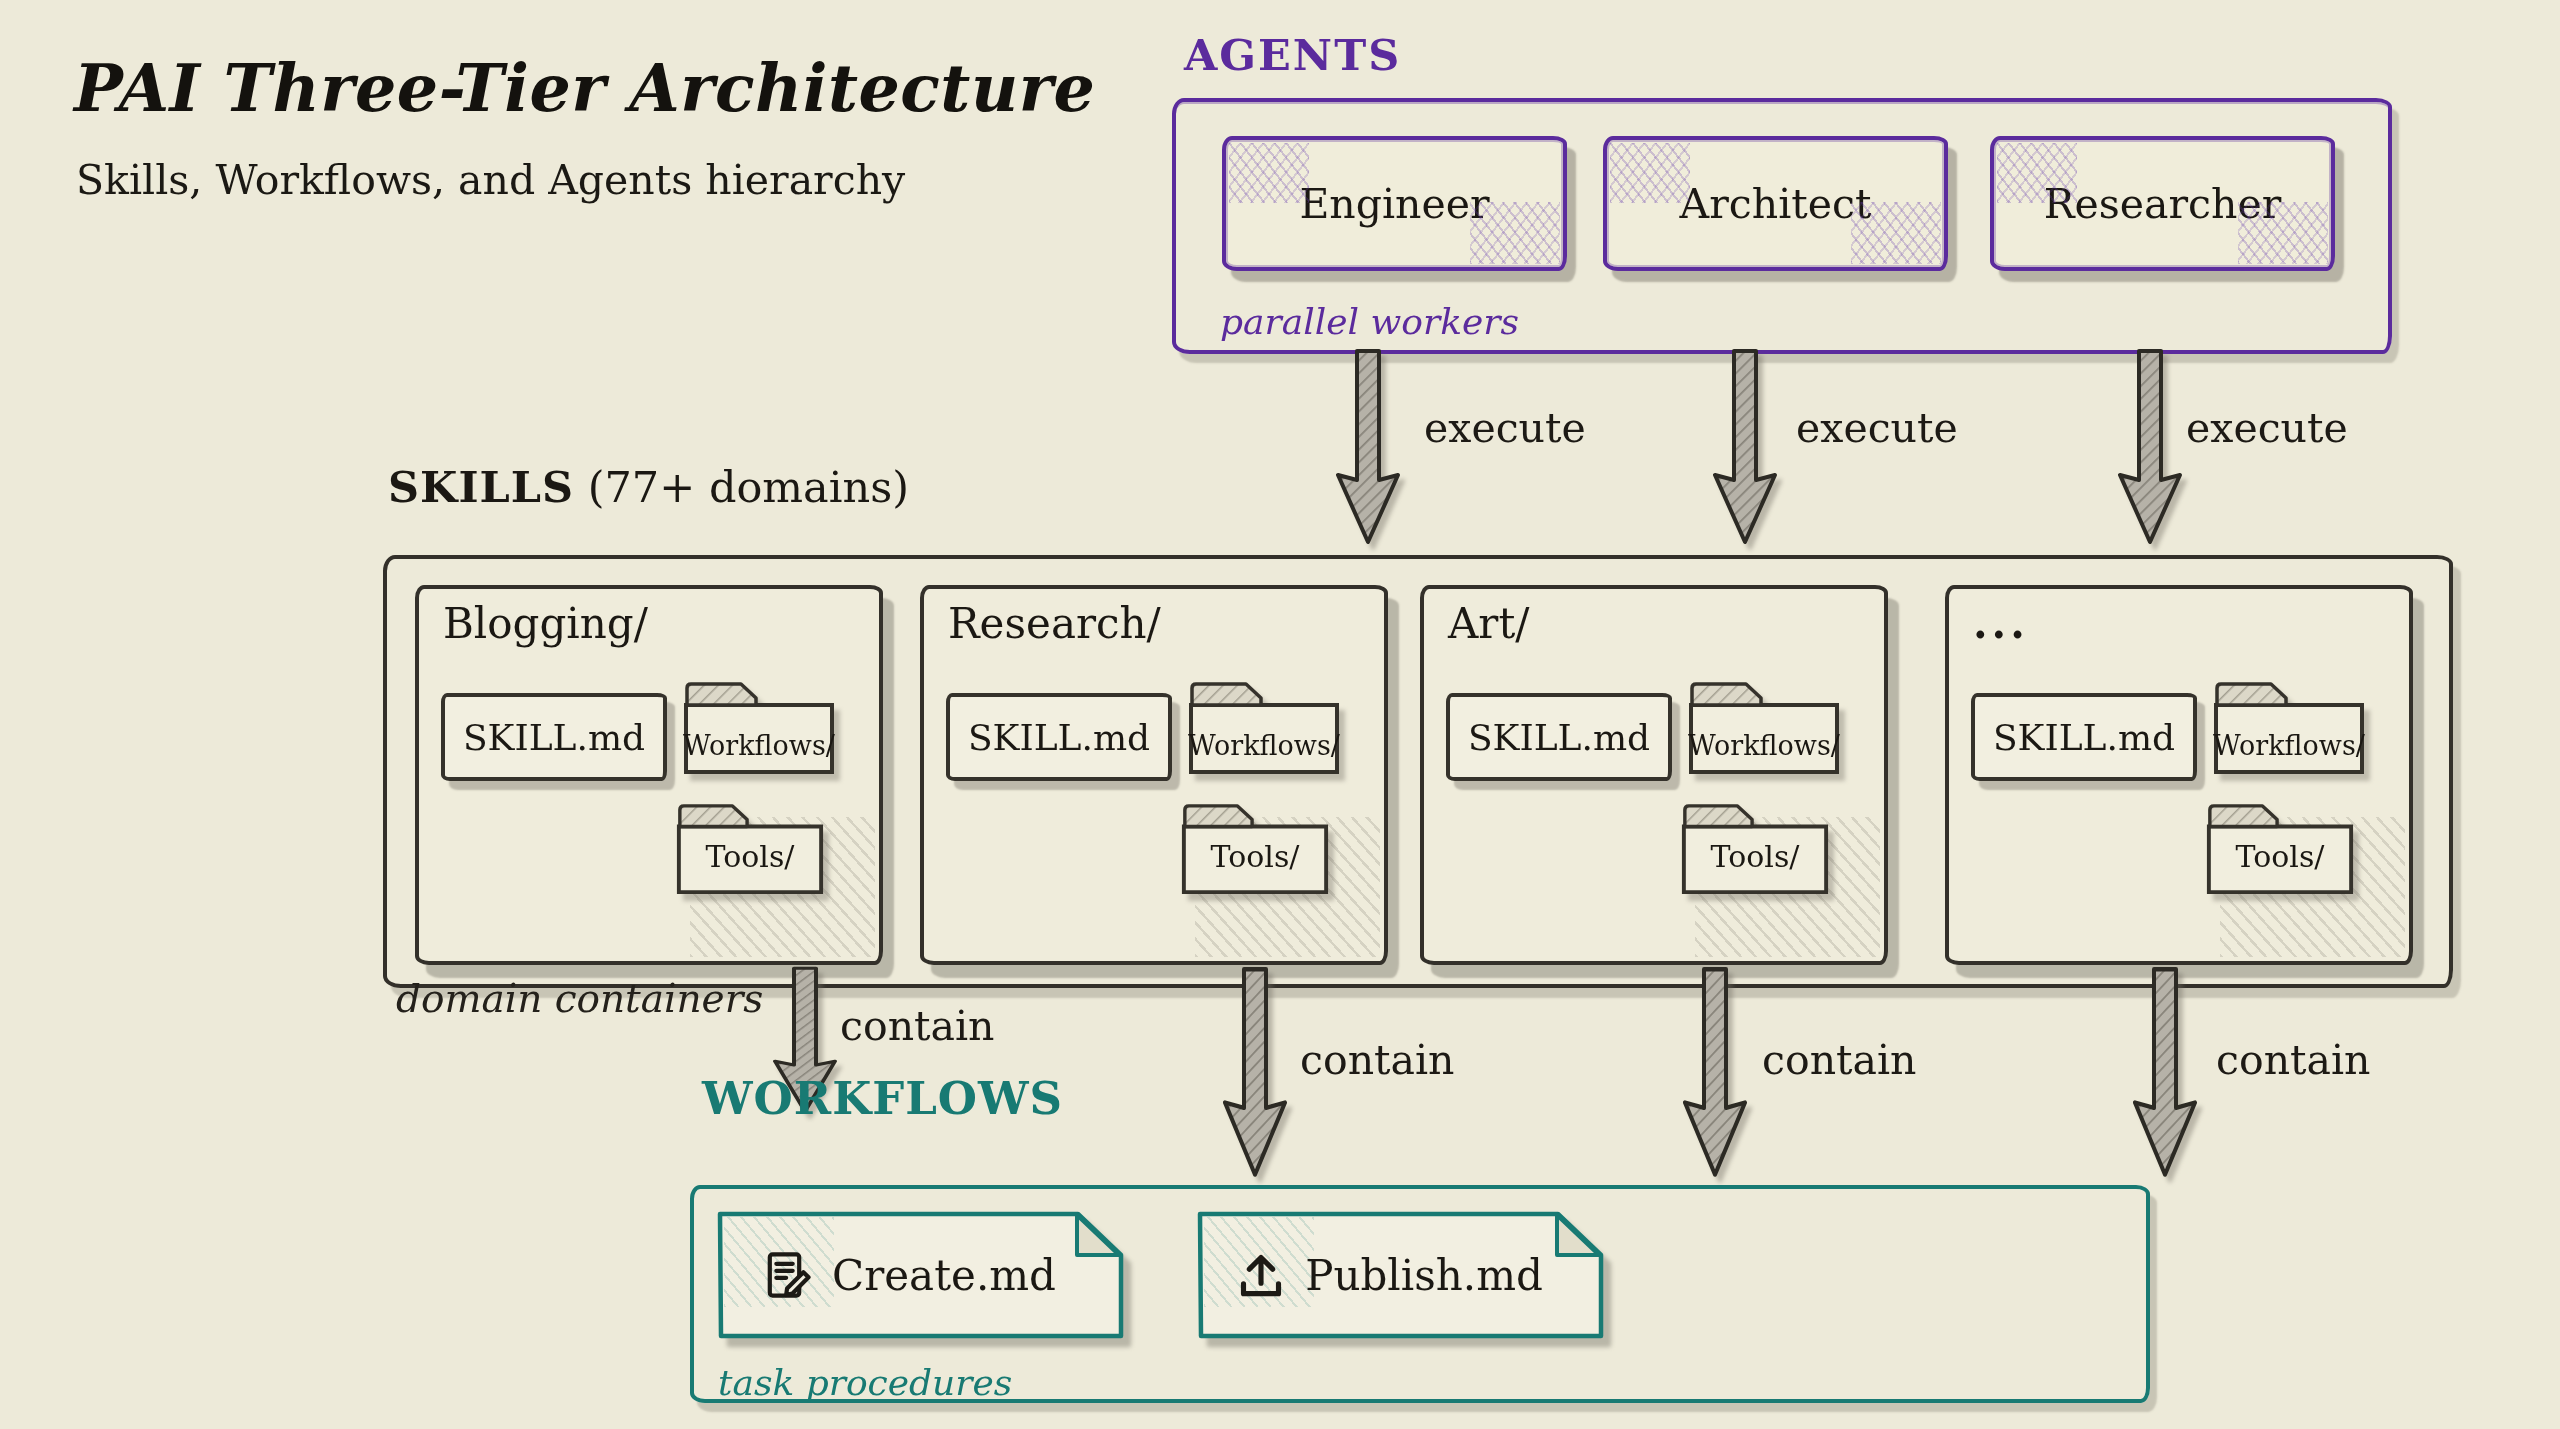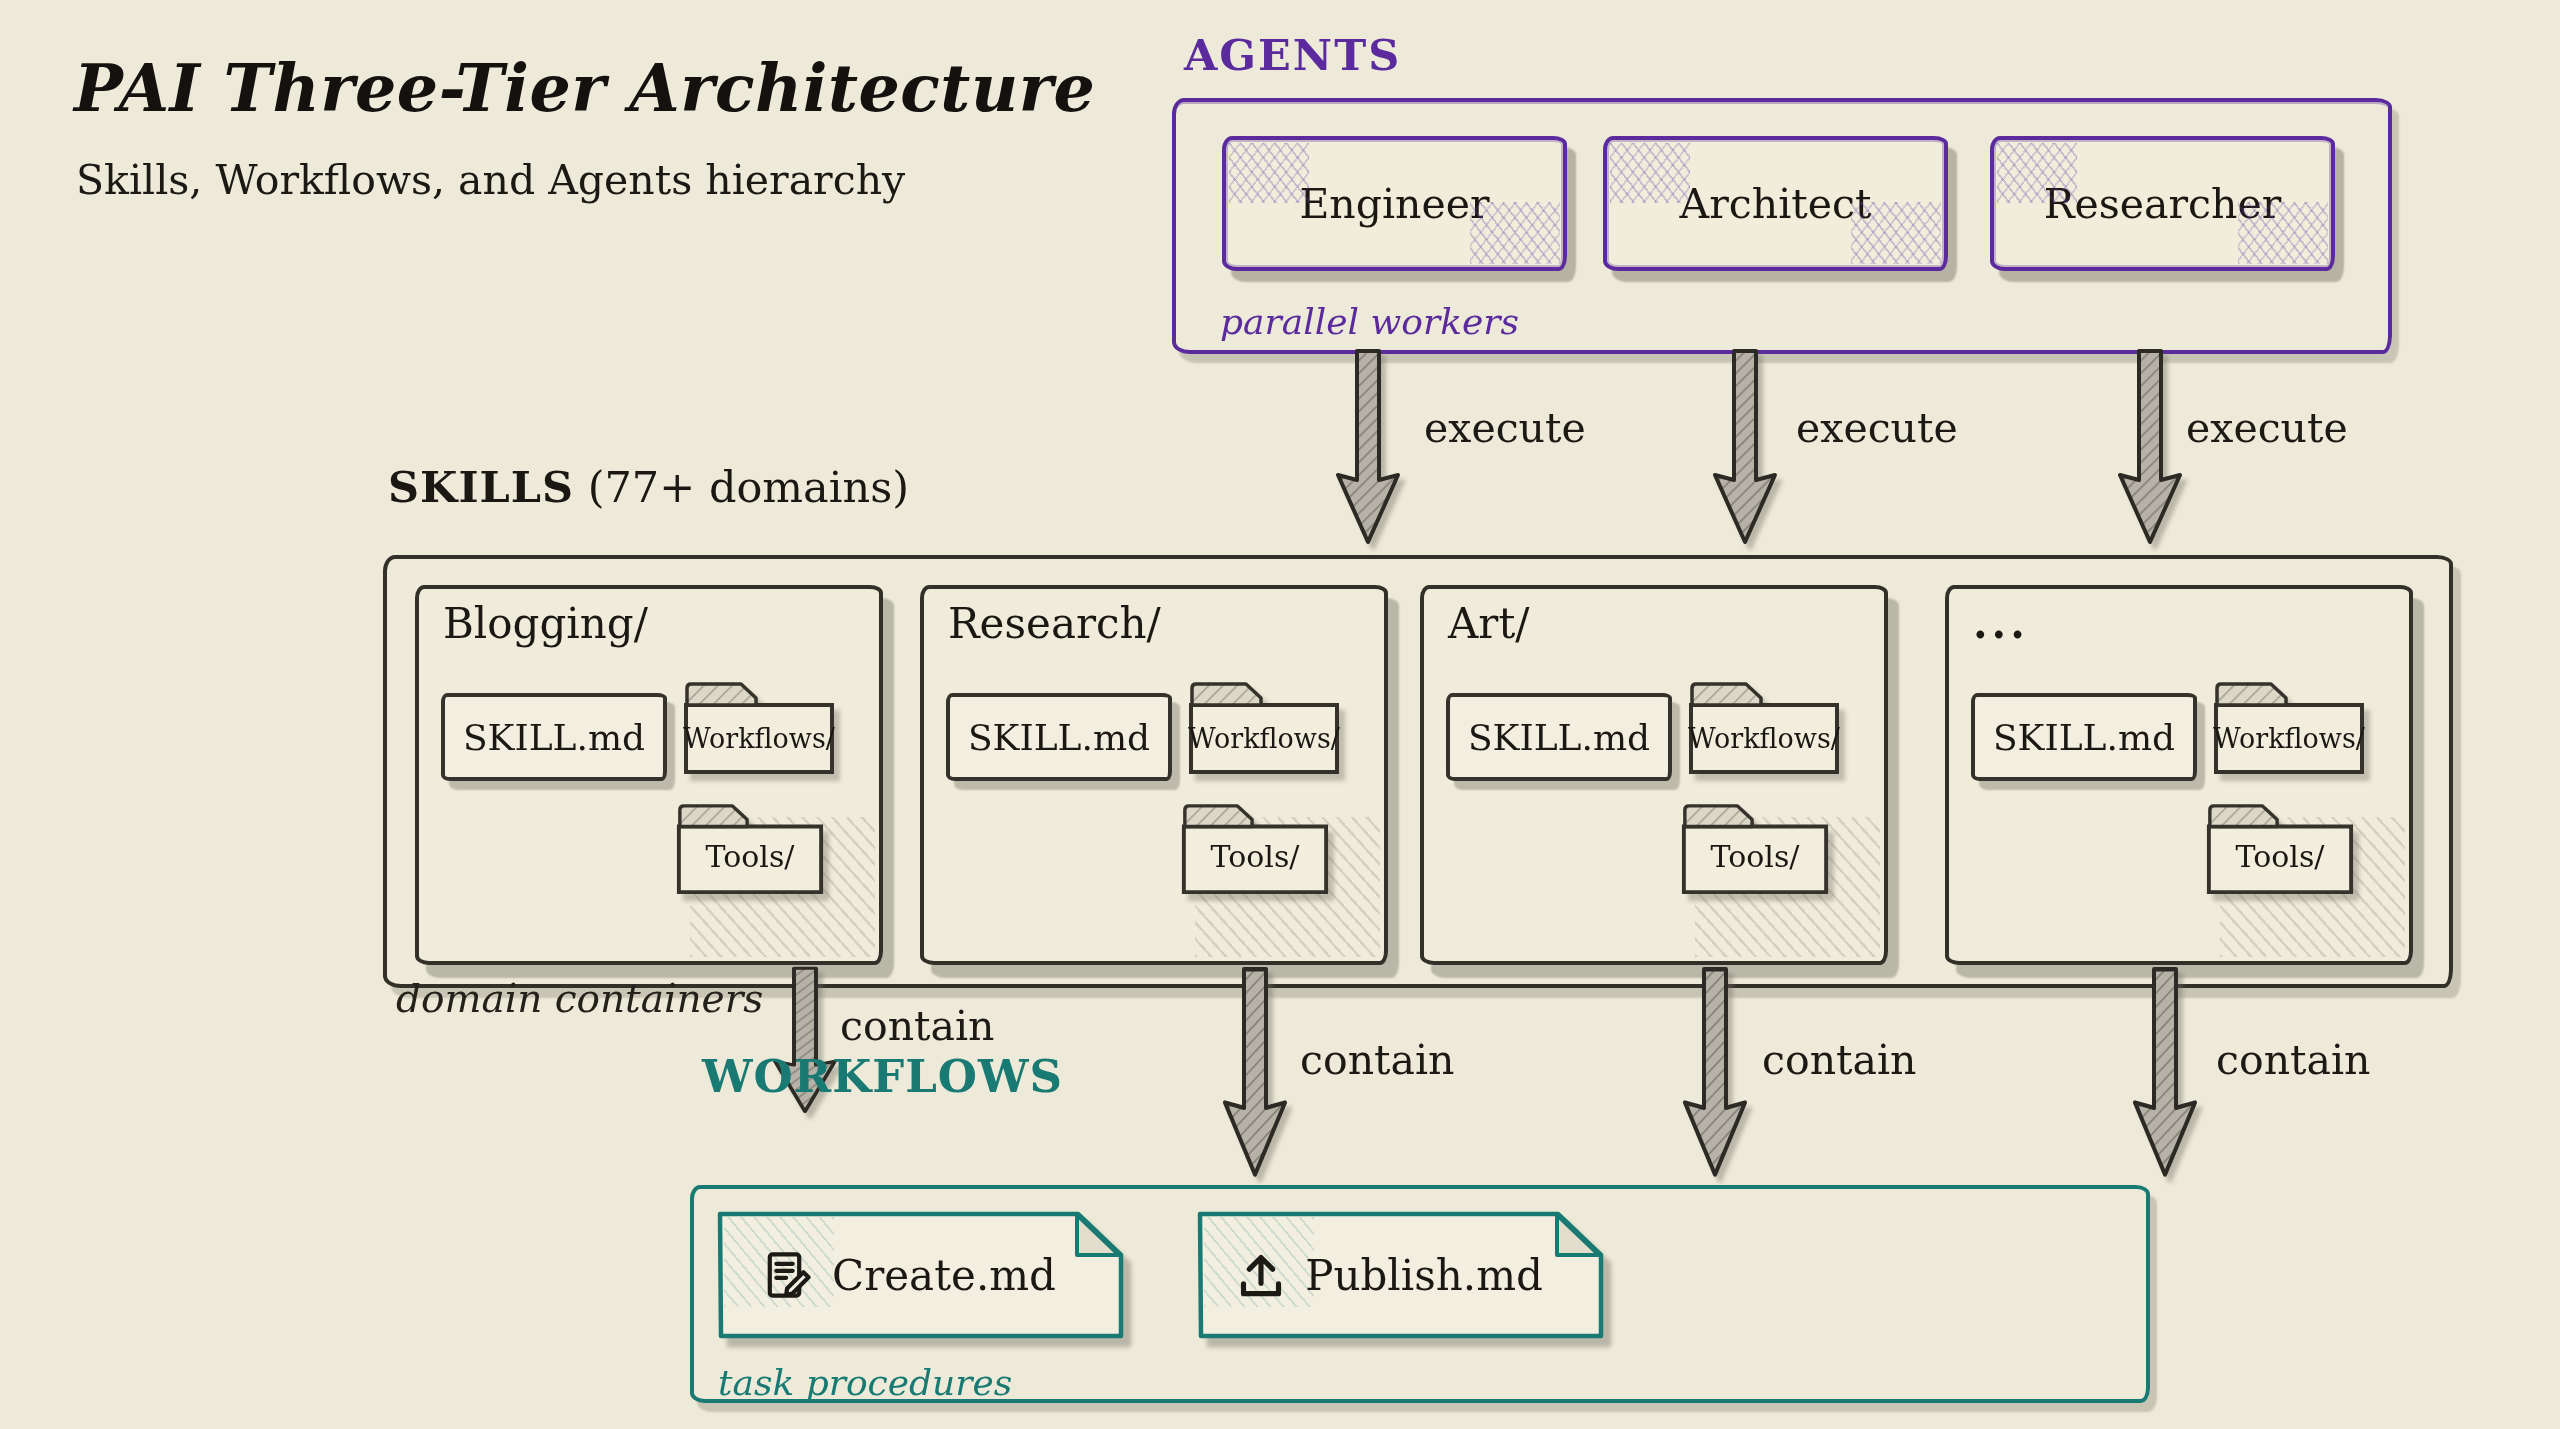--- a/index.html
+++ b/index.html
@@ -56,27 +56,27 @@
     background:#f2efe0;border-radius:6px 10px 5px 9px / 9px 5px 10px 6px;
     box-shadow:8px 9px 2px rgba(115,111,99,.4);
     display:flex;align-items:center;justify-content:center;font-size:36px;color:#1b1813;
   }
   .folder{position:absolute;}
   .folder svg{position:absolute;inset:0;width:100%;height:100%;filter:drop-shadow(6px 7px 2px rgba(115,111,99,.38));}
   .fbody{fill:#f1eede;stroke:#35322b;stroke-width:4;}
   .ftab{fill:url(#hatchTab);stroke:#35322b;stroke-width:3.5;stroke-linejoin:round;}
   .folder .flabel{position:absolute;left:0;right:0;text-align:center;color:#1b1813;}
   .folder.wf{left:262px;top:90px;width:156px;height:98px;}
-  .folder.wf .flabel{top:44px;font-size:27px;}
+  .folder.wf .flabel{top:51px;font-size:27px;}
   .folder.tl{left:255px;top:212px;width:152px;height:96px;}
   .folder.tl .flabel{top:38px;font-size:30px;}
   .skills-caption{left:396px;top:976px;font-size:39px;font-style:italic;color:#24211b;}
 
   
-  .workflows-label{left:702px;top:1050px;font-size:45px;font-weight:700;color:#187a73;letter-spacing:1px;text-align:right;}
+  .workflows-label{left:702px;top:1072px;font-size:45px;font-weight:700;color:#187a73;letter-spacing:1px;text-align:right;}
   .workflows-box{left:690px;top:1185px;width:1452px;height:210px;border:4px solid #187a73;
     border-radius:10px 14px 9px 15px / 14px 9px 15px 10px;box-shadow:7px 9px 2px rgba(115,111,99,.3);}
   .doc{position:absolute;top:20px;width:410px;height:132px;}
   .doc .chrome{position:absolute;inset:0;width:100%;height:100%;filter:drop-shadow(8px 9px 2px rgba(115,111,99,.42));}
   .dmain{fill:#f2efe1;stroke:#187a73;stroke-width:4.5;stroke-linejoin:round;}
   .dfold{fill:#e2decb;stroke:#187a73;stroke-width:4;stroke-linejoin:round;}
   .doc .thx{position:absolute;left:8px;top:8px;width:110px;height:90px;pointer-events:none;
     background:repeating-linear-gradient(50deg,rgba(24,122,115,.16) 0 2px,transparent 2px 10px);}
   .doc-row{position:absolute;inset:0;display:flex;align-items:center;justify-content:center;gap:16px;padding-right:26px;}
   .doc-icon{width:56px;height:56px;flex:0 0 auto;}

